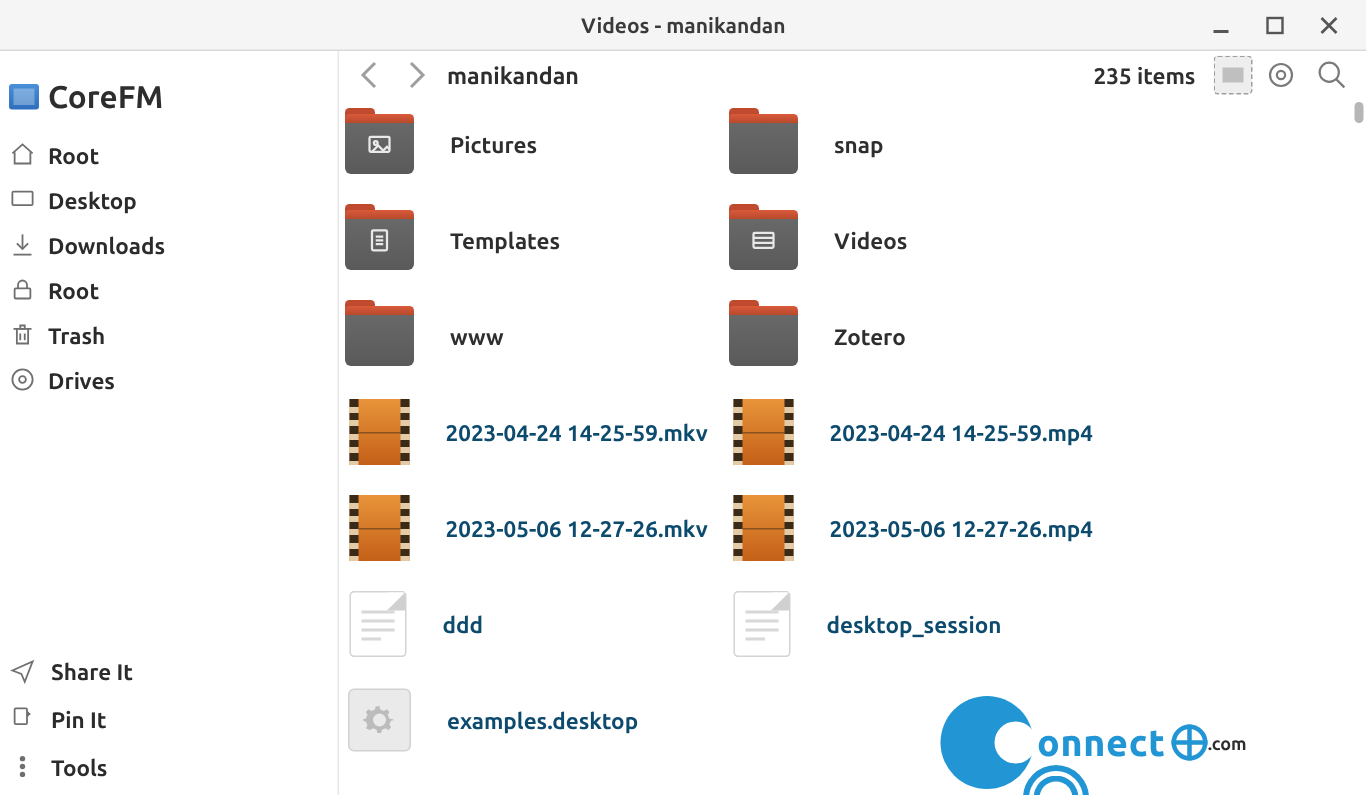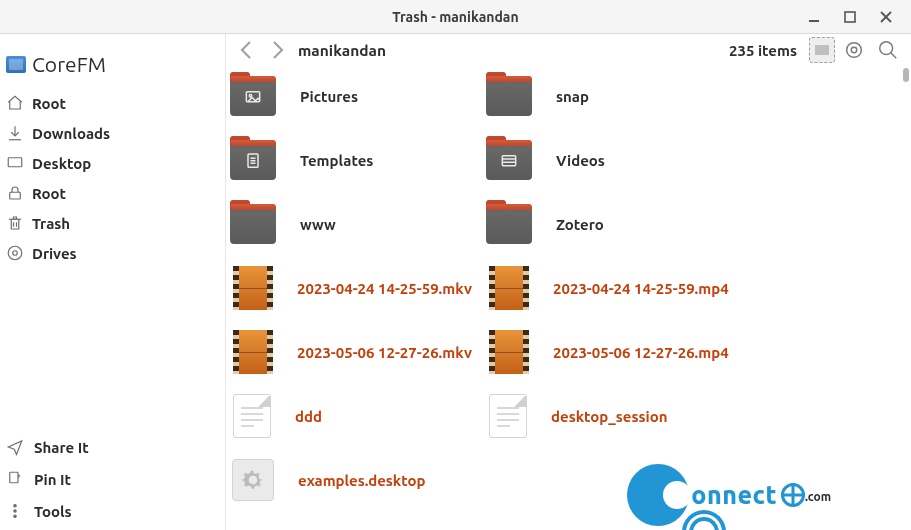--- a/index.html
+++ b/index.html
@@ -11,21 +11,21 @@
   .win-controls { margin-left:auto; display:flex; gap:18px; padding-right:16px; z-index:2;}
   .win-btn { width:18px; height:18px; display:flex; align-items:center; justify-content:center; cursor:pointer; }
   .win-btn svg { stroke:#555; }
 
   
   .main { display:flex; height:496px; }
   .sidebar { width:226px; flex:none; border-right:1px solid #e7e7e7; display:flex; flex-direction:column; }
   .brand { display:flex; align-items:center; gap:6px; padding:18px 6px 14px 6px; }
   .brand-icon { width:20px; height:17px; background:linear-gradient(#4a90d9,#2e6fbd); border-radius:2px; position:relative; }
   .brand-icon::before{content:"";position:absolute;top:3px;left:3px;right:3px;bottom:3px;background:rgba(255,255,255,.3);}
-  .brand-label { font-size:21px; font-weight:400; color:#2d2d2d; }
+  .brand-label { font-size:21px; font-weight:700; color:#2d2d2d; }
 
   .nav { display:flex; flex-direction:column; gap:12px; padding:4px 6px; }
   .nav-item { display:flex; align-items:center; gap:8px; cursor:pointer; font-size:15px; font-weight:600; color:#2b2b2b; }
   .nav-item svg { width:18px; height:18px; stroke:#6f6f6f; fill:none; stroke-width:1.6; }
 
   .sidebar-spacer{flex:1;}
   .sidebar-bottom{display:flex;flex-direction:column;gap:14px;padding:6px 6px 10px 6px;}
   .sb-item{display:flex;align-items:center;gap:10px;cursor:pointer;font-size:15px;font-weight:700;color:#2b2b2b;}
   .sb-item svg{width:18px;height:18px;stroke:#6f6f6f;fill:none;stroke-width:1.6;}
 
@@ -41,21 +41,21 @@
   .toolbtn { width:30px; height:30px; display:flex; align-items:center; justify-content:center; cursor:pointer; }
   .toolbtn svg{stroke:#7a7a7a; fill:none; stroke-width:1.6;}
   .toolbtn.view { border:1px dashed #9e9e9e; background:#eee; border-radius:3px; width:26px;height:26px;}
   .toolbtn.view .inner{width:14px;height:10px;background:#bfbfbf;}
 
   .filegrid { flex:1; overflow:hidden; position:relative; }
   .scrollbar { position:absolute; right:2px; top:2px; width:6px; height:14px; background:#b6b6b6; border-radius:3px; }
   .grid { display:grid; grid-template-columns: 256px 256px; column-gap:0; row-gap:16px; padding:6px 4px 0 4px; }
   .entry { display:flex; align-items:center; gap:24px; height:48px; cursor:pointer; }
   .entry .lbl { font-size:15px; font-weight:600; color:#2e2e2e; white-space:nowrap; }
-  .entry.dim .lbl { color:#c2410c;text-align:right; }
+  .entry.dim .lbl { color:#0c4a6e;text-align:right; }
 
   
   .ficon { width:46px; height:44px; position:relative; flex:none; }
   .folder { width:46px; height:38px; margin-top:4px; border-radius:4px; background:linear-gradient(#6a6a6a,#5a5a5a); position:relative; }
   .folder::before{content:"";position:absolute;top:-6px;left:0;width:20px;height:10px;border-radius:3px 3px 0 0;background:#c04a2e;}
   .folder::after{content:"";position:absolute;top:-2px;left:0;right:0;height:6px;border-radius:3px 3px 0 0;background:linear-gradient(#d85a3a,#b84a2c);}
   .folder .glyph{position:absolute;top:50%;left:50%;transform:translate(-50%,-45%);}
   .folder .glyph svg{stroke:#e9e9e9;fill:none;stroke-width:1.8;width:20px;height:20px;}
   
   .vfile{width:40px;height:44px;margin-left:3px;background:linear-gradient(#e8943a,#c46018);position:relative;flex:none;}
@@ -81,21 +81,21 @@
   .wm-globe::before{content:"";position:absolute;left:50%;top:-3px;bottom:-3px;width:3px;background:#2296d4;transform:translateX(-50%);}
   .wm-globe::after{content:"";position:absolute;top:50%;left:-3px;right:-3px;height:3px;background:#2296d4;transform:translateY(-50%);}
   .wm-com{font-size:12px;font-weight:700;color:#2d2d2d;margin-top:2px;}
   .wm-arc{position:absolute;left:55px;bottom:-6px;width:44px;height:22px;border:4px solid #2296d4;border-bottom:none;border-radius:44px 44px 0 0;}
   .wm-arc2{position:absolute;left:62px;bottom:-6px;width:30px;height:15px;border:4px solid #2296d4;border-bottom:none;border-radius:30px 30px 0 0;}
 </style>
 </head>
 <body>
 
 <div class="titlebar">
-  <div class="title">Trash - manikandan</div>
+  <div class="title">Videos - manikandan</div>
   <div class="win-controls">
     <div class="win-btn">
         <svg width="14" height="14">
           <line x1="2" y1="11" x2="12" y2="11" stroke-width="2"></line>
         </svg>
       </div>
     <div class="win-btn">
         <svg width="14" height="14">
           <rect x="2" y="2" width="10" height="10" fill="none" stroke-width="1.6"></rect>
         </svg>
@@ -119,31 +119,31 @@
     <div class="nav">
       <div class="nav-item">
         <svg viewBox="0 0 24 24">
             <path d="M3 11l9-8 9 8"></path>
             <path d="M5 10v10h14V10"></path>
           </svg>
         <span>Root</span>
       </div>
       <div class="nav-item">
         <svg viewBox="0 0 24 24">
+            <rect x="3" y="5" width="18" height="12" rx="1"></rect>
+          </svg>
+        <span>Desktop</span>
+      </div>
+      <div class="nav-item">
+        <svg viewBox="0 0 24 24">
             <path d="M12 3v12"></path>
             <path d="M7 11l5 5 5-5"></path>
             <path d="M4 21h16"></path>
           </svg>
         <span>Downloads</span>
-      </div>
-      <div class="nav-item">
-        <svg viewBox="0 0 24 24">
-            <rect x="3" y="5" width="18" height="12" rx="1"></rect>
-          </svg>
-        <span>Desktop</span>
       </div>
       <div class="nav-item">
         <svg viewBox="0 0 24 24">
             <rect x="5" y="11" width="14" height="9" rx="1"></rect>
             <path d="M8 11V8a4 4 0 0 1 8 0v3"></path>
           </svg>
         <span>Root</span>
       </div>
       <div class="nav-item">
         <svg viewBox="0 0 24 24">

